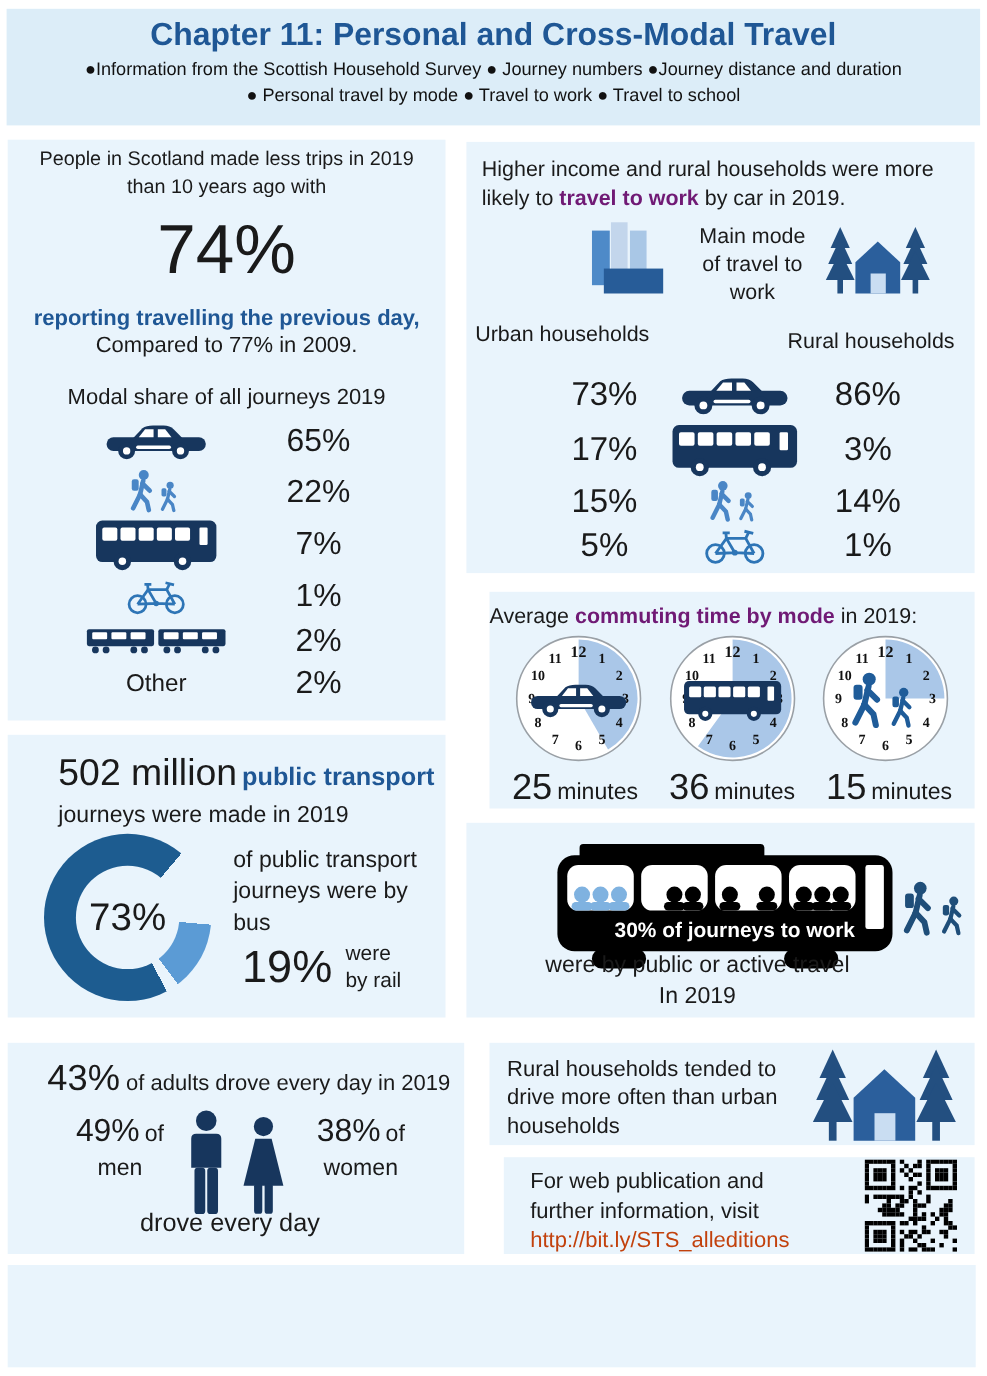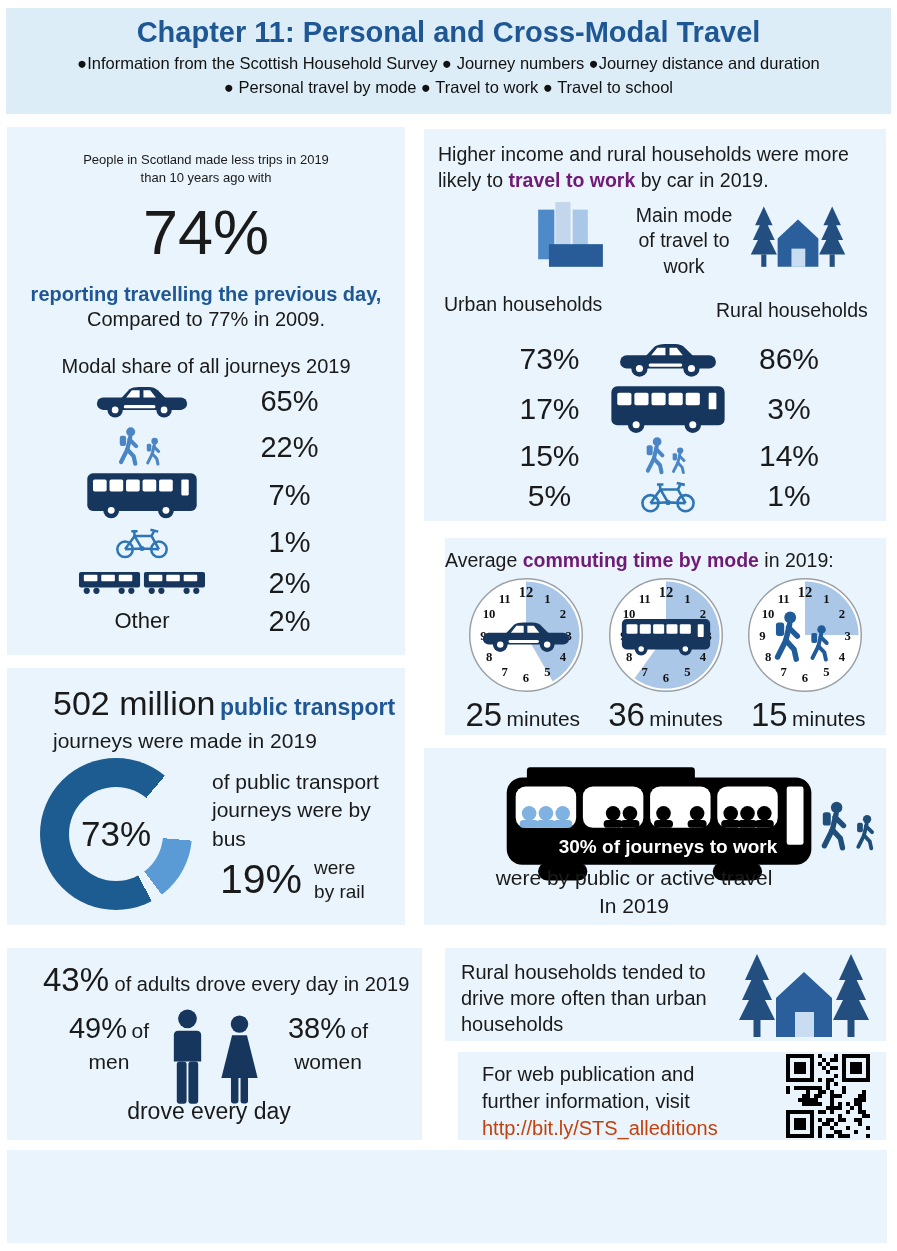--- a/index.html
+++ b/index.html
@@ -8,21 +8,21 @@
   .panel{position:absolute;background:#e9f4fc;}
   .icon svg{display:block;width:100%;height:auto;}
 
   
   .hdr{left:6px;top:8px;width:885px;height:106px;background:#dcedf8;text-align:center;}
   .hdr h1{margin:8px 0 3px;font-size:29px;color:#1f5795;font-weight:bold;}
   .hdr .sub{font-size:16.5px;line-height:1.45;color:#111;}
 
   
   .p-trips{left:7px;top:127px;width:398px;height:528px;text-align:center;}
-  .p-trips .intro{margin-top:24px;font-size:13px;line-height:1.38;}
+  .p-trips .intro{margin-top:5px;font-size:18px;line-height:1.38;}
   .p-trips .big{font-size:63px;line-height:1.05;margin-top:12px;font-weight:500;}
   .p-trips .hl{margin-top:18px;font-size:20px;font-weight:bold;color:#1f5795;}
   .p-trips .cmp{font-size:20px;margin-top:2px;}
   .p-trips .mtitle{margin-top:24px;font-size:20px;}
   .mrows{position:absolute;left:40px;top:250px;width:300px;}
   .mrow{display:grid;grid-template-columns:190px 105px;align-items:center;justify-items:center;}
   .mrow .mval{font-size:29px;}
   .r-car{height:48px}.r-walk{height:44px}.r-bus{height:52px}.r-bike{height:42px}.r-train{height:40px}.r-other{height:36px}
   .mother{font-size:22px;}
 
@@ -50,21 +50,21 @@
   .pctm{font-size:29px;} .ofs{font-size:21px;}
   .drv-icons{position:absolute;left:160px;top:60px;display:flex;align-items:flex-end;gap:7px;}
   .drv-foot{position:absolute;left:62px;top:150px;width:280px;text-align:center;font-size:23px;}
 
   
   .p-work{left:424px;top:129px;width:462px;height:392px;}
   .wk-p{margin:12px 0 0 14px;width:438px;font-size:19.5px;line-height:1.35;text-align:left;}
   .wk-bold{font-weight:bold;color:#701a75;}
   .wk-iconrow{position:absolute;left:112px;top:72px;display:flex;align-items:flex-start;gap:8px;}
   .wk-center{width:116px;text-align:center;font-size:19.5px;line-height:1.3;padding-top:2px;}
-  .wk-urban{position:absolute;left:20px;top:164px;font-size:19.5px;}
+  .wk-urban{position:absolute;left:8px;top:164px;font-size:19.5px;}
   .wk-rural{position:absolute;left:292px;top:170px;font-size:19.5px;}
   .wkrows{position:absolute;left:68px;top:206px;}
   .wkrow{display:grid;grid-template-columns:115px 122px 120px;align-items:center;justify-items:center;}
   .wkrow .wval{font-size:30px;}
   .w-car{height:48px}.w-bus{height:52px}.w-walk{height:42px}.w-bike{height:38px}
 
   
   .p-clk{left:445px;top:538px;width:441px;height:197px;}
   .ck-title{margin-top:11px;text-align:left;font-size:19.5px;}
   .ck-row{position:absolute;left:0;top:38px;width:100%;display:flex;justify-content:space-evenly;}

